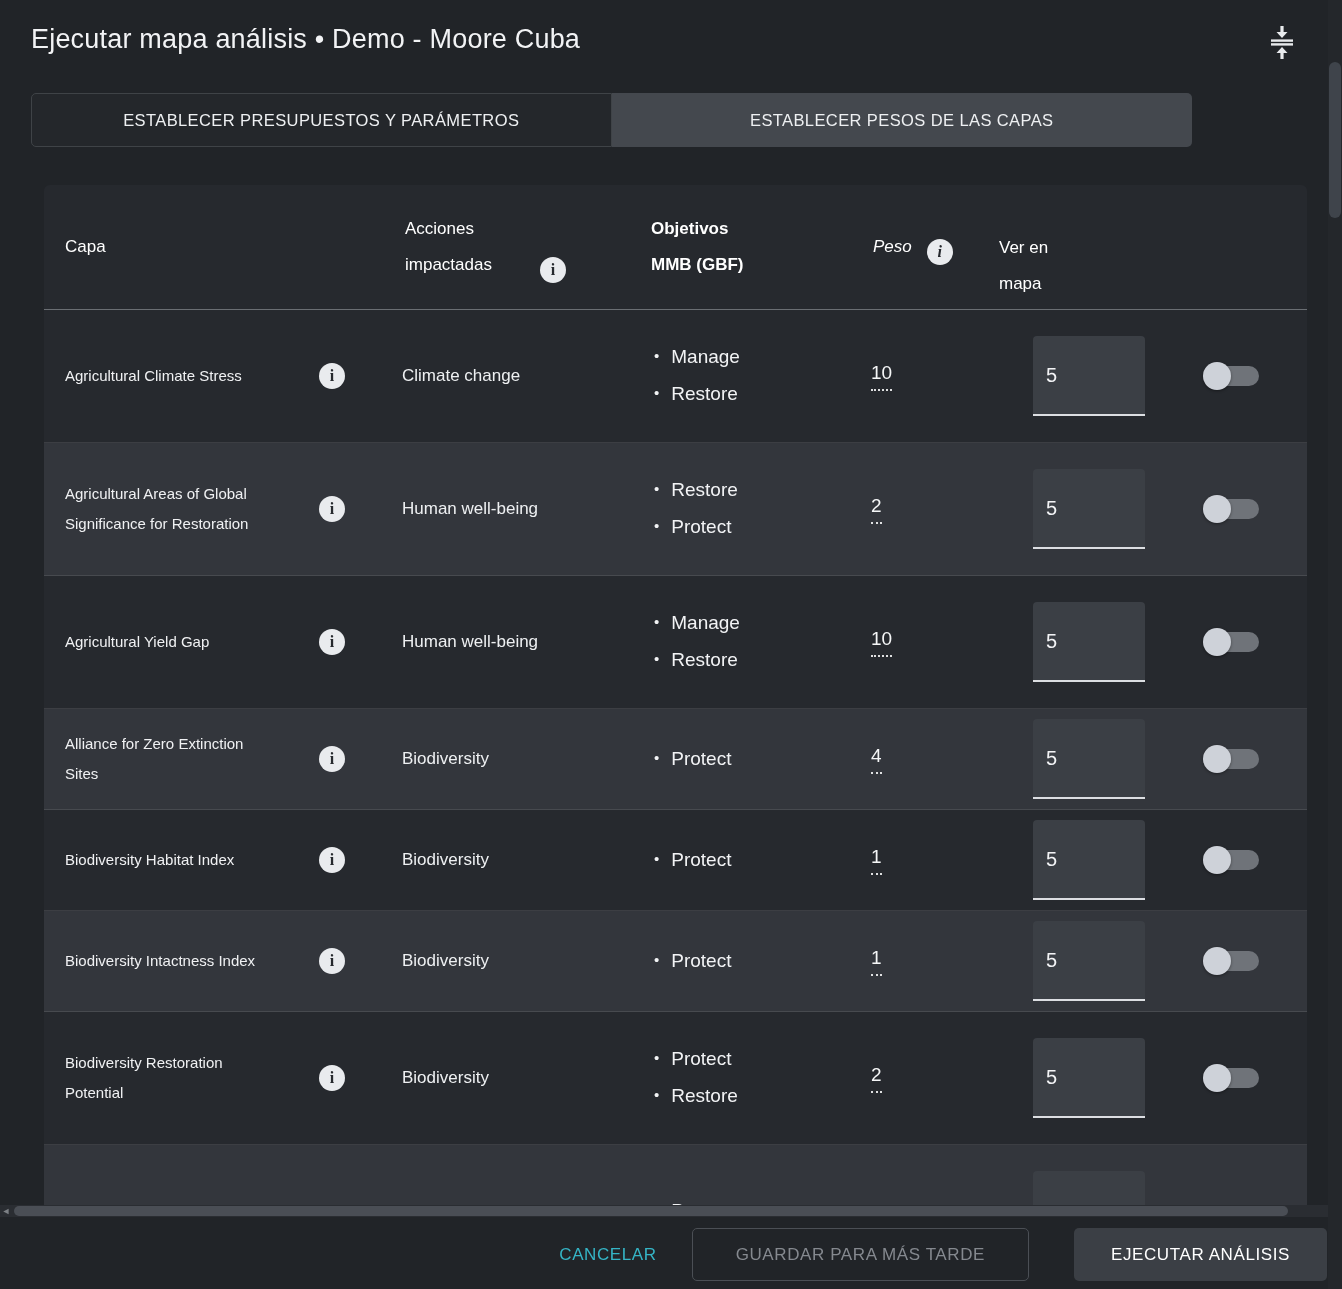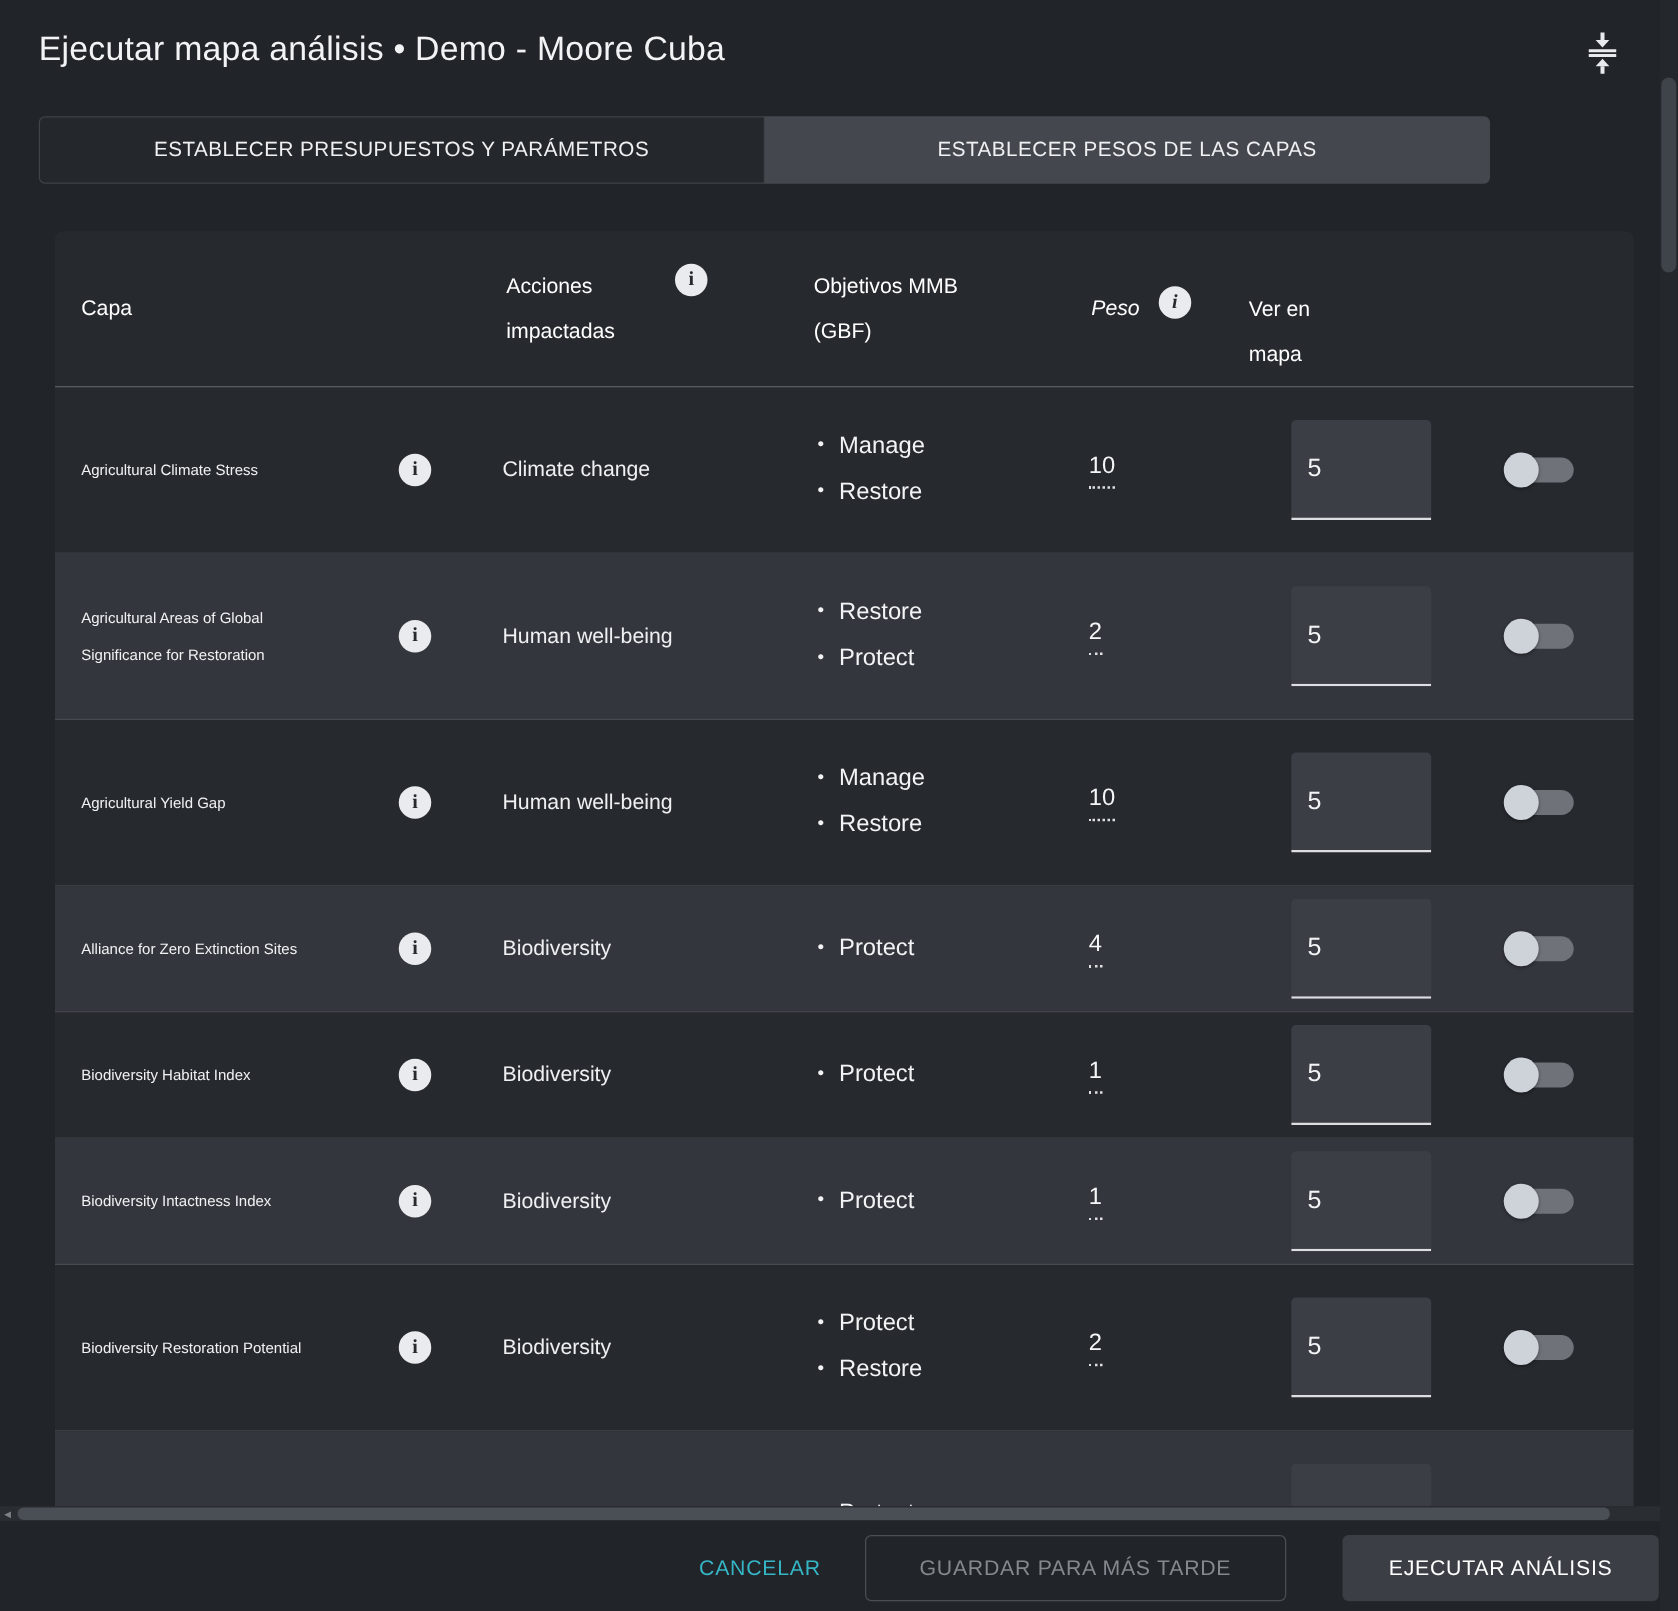--- a/index.html
+++ b/index.html
@@ -46,36 +46,36 @@
     grid-template-columns:260px 56px 244px 220px 160px 190px 133px;
     align-items:center;
   }
   .thead {
     height:125px; background:#26292e;
     border-bottom:1px solid #6a6e73;
     font-size:17px; color:#ffffff;
   }
   .th { line-height:36px; }
   .th-label { display:inline-block; vertical-align:middle; }
-  .th-flex { display:flex; align-items:flex-start; }
+  .th-flex { display:flex; align-items:flex-end; }
   .col-name   { padding-left:21px; }
   .col-tema   { padding-left:42px; }
   .col-acc    { padding-left:45px; }
-  .col-obj    { padding-left:47px; }
+  .col-obj    { padding-left:47px;font-weight:bold; }
   .col-peso   { padding-left:49px;font-style:italic; }
   .col-ver    { padding-left:15px; }
   .w-narrow   { max-width:120px; }
   .w-ver      { max-width:62px;margin-top:38px; }
   .row { border-bottom:1px solid rgba(255,255,255,0.10); }
   .row.dark  { background:#26292e; }
   .row.light { background:#33363c; }
   .row.tall  { height:133px; }
   .row.short { height:101px; }
   .layer-name {
-    padding-left:21px; max-width:218px; font-size:12px; line-height:30px; color:#f0f1f3;
+    padding-left:21px; max-width:218px; font-size:15px; line-height:30px; color:#f0f1f3;
   }
   .layer-name .inner { max-width:197px; }
   .info-badge {
     width:26px; height:26px; border-radius:50%; background:#e9ebee;
     color:#26292e; font-weight:bold; font-size:16px;
     display:flex; align-items:center; justify-content:center;
     margin-left:15px; cursor:pointer; font-family:"Liberation Serif", serif;
   }
   .tema-cell { padding-left:42px; font-size:17px; color:#eef0f2; }
   .actions-cell { padding-left:50px; font-size:19px; line-height:36px; color:#f2f3f5; }

